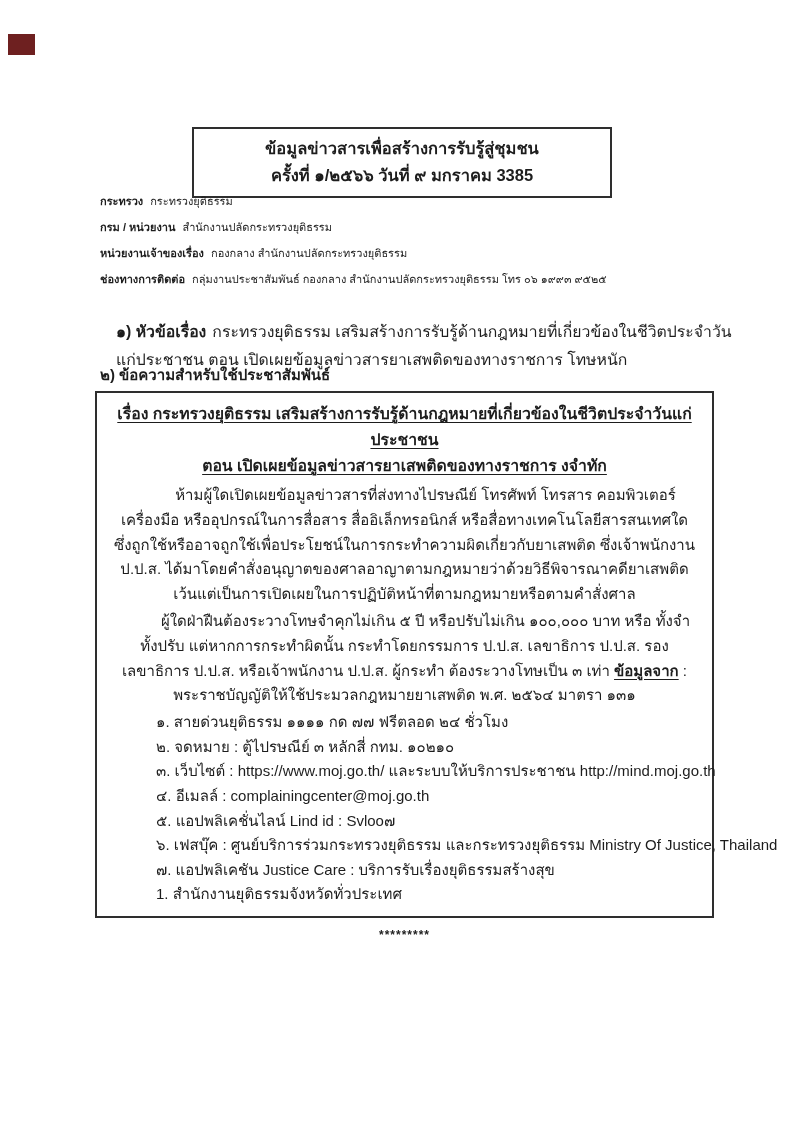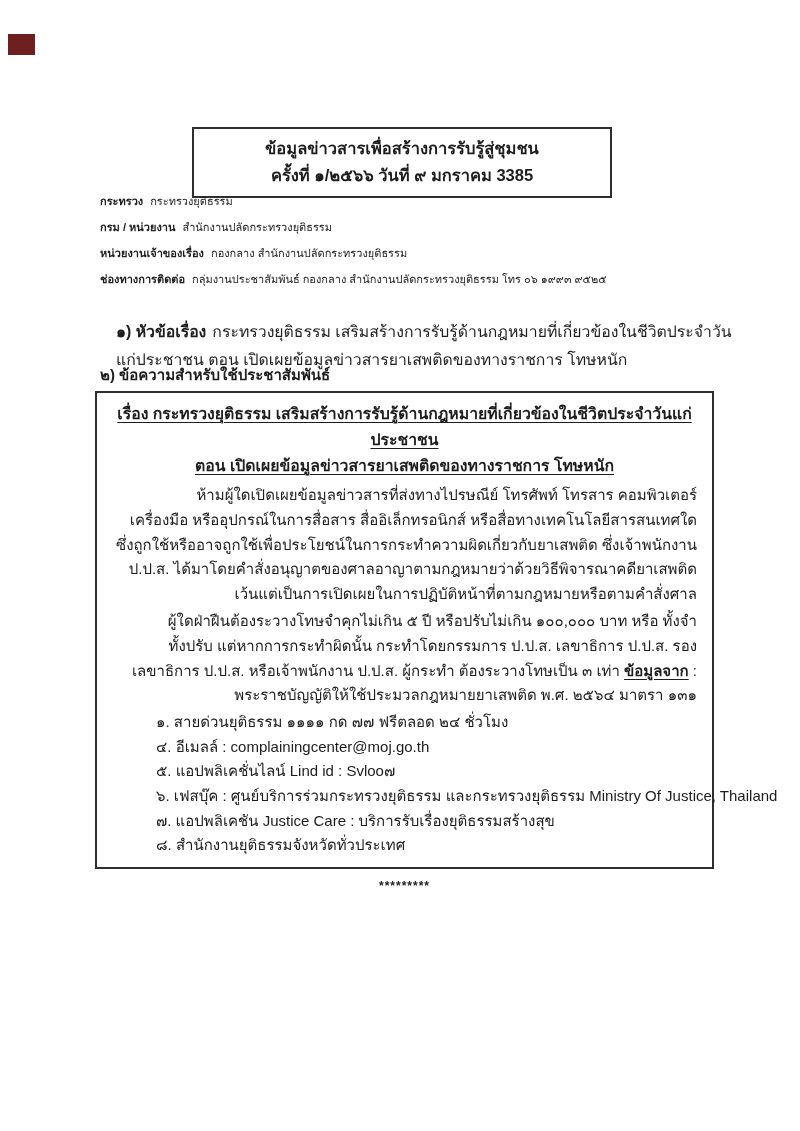--- a/index.html
+++ b/index.html
@@ -50,21 +50,21 @@
   }
   .u-line{
     text-decoration:underline;
     text-underline-offset:3px;
     text-decoration-thickness:1px;
   }
   .bp{
     margin:2px 0 0 0;
     text-indent:42px;
     line-height:24.8px;
-    text-align:right;
+    text-align:center;
   }
   .bp:first-of-type{margin-top:4px;}
   .src-label{font-weight:700;text-decoration:underline;text-underline-offset:3px;}
   .contacts{margin-top:2px;padding-left:44px;}
   .contact-item{line-height:24.6px;white-space:nowrap;}
   .stars{
     text-align:center;
     margin-top:10px;
     font-size:12px;letter-spacing:1px;color:#222;
     font-weight:700;
@@ -102,36 +102,38 @@
   </div>
 
   <div class="pr-heading">๒) ข้อความสำหรับใช้ประชาสัมพันธ์</div>
 
   <div class="lower">
     <div class="content-box">
       <div class="box-title">
         <span class="u-line">เรื่อง กระทรวงยุติธรรม เสริมสร้างการรับรู้ด้านกฎหมายที่เกี่ยวข้องในชีวิตประจำวันแก่ประชาชน</span>
       </div>
       <div class="box-title">
-        <span class="u-line">ตอน เปิดเผยข้อมูลข่าวสารยาเสพติดของทางราชการ โทษหนัก</span>
+        <span class="u-line">ตอน เปิดเผยข้อมูลข่าวสารยาเสพติดของทางราชการ งจำทัก</span>
       </div>
 
       <p class="bp">ห้ามผู้ใดเปิดเผยข้อมูลข่าวสารที่ส่งทางไปรษณีย์ โทรศัพท์ โทรสาร คอมพิวเตอร์ เครื่องมือ หรืออุปกรณ์ในการสื่อสาร สื่ออิเล็กทรอนิกส์ หรือสื่อทางเทคโนโลยีสารสนเทศใด ซึ่งถูกใช้หรืออาจถูกใช้เพื่อประโยชน์ในการกระทำความผิดเกี่ยวกับยาเสพติด ซึ่งเจ้าพนักงาน ป.ป.ส. ได้มาโดยคำสั่งอนุญาตของศาลอาญาตามกฎหมายว่าด้วยวิธีพิจารณาคดียาเสพติด เว้นแต่เป็นการเปิดเผยในการปฏิบัติหน้าที่ตามกฎหมายหรือตามคำสั่งศาล</p>
 
       <p class="bp">
         <span>ผู้ใดฝ่าฝืนต้องระวางโทษจำคุกไม่เกิน ๕ ปี หรือปรับไม่เกิน ๑๐๐,๐๐๐ บาท หรือ ทั้งจำทั้งปรับ แต่หากการกระทำผิดนั้น กระทำโดยกรรมการ ป.ป.ส. เลขาธิการ ป.ป.ส. รองเลขาธิการ ป.ป.ส. หรือเจ้าพนักงาน ป.ป.ส. ผู้กระทำ ต้องระวางโทษเป็น ๓ เท่า </span><span class="src-label">ข้อมูลจาก</span><span> : พระราชบัญญัติให้ใช้ประมวลกฎหมายยาเสพติด พ.ศ. ๒๕๖๔ มาตรา ๑๓๑</span>
       </p>
 
 
       <div class="contacts">
         <div class="contact-item">๑. สายด่วนยุติธรรม ๑๑๑๑ กด ๗๗ ฟรีตลอด ๒๔ ชั่วโมง</div>
+        <div class="contact-item">๒. จดหมาย : ตู้ไปรษณีย์ ๓ หลักสี่ กทม. ๑๐๒๑๐</div>
+        <div class="contact-item">๓. เว็บไซต์ : https://www.moj.go.th/ และระบบให้บริการประชาชน http://mind.moj.go.th</div>
         <div class="contact-item">๔. อีเมลล์ : complainingcenter@moj.go.th</div>
         <div class="contact-item">๕. แอปพลิเคชั่นไลน์ Lind id : Svloo๗</div>
         <div class="contact-item">๖. เฟสบุ๊ค : ศูนย์บริการร่วมกระทรวงยุติธรรม และกระทรวงยุติธรรม Ministry Of Justice, Thailand</div>
         <div class="contact-item">๗. แอปพลิเคชัน Justice Care : บริการรับเรื่องยุติธรรมสร้างสุข</div>
-        <div class="contact-item">๘. สำนักงานยุติธรรมจังหวัดทั่วประเทศ</div>
+        <div class="contact-item">1. สำนักงานยุติธรรมจังหวัดทั่วประเทศ</div>
       </div>
     </div>
 
     <div class="stars">*********</div>
   </div>
 
 </div>
 
 </body></html>

